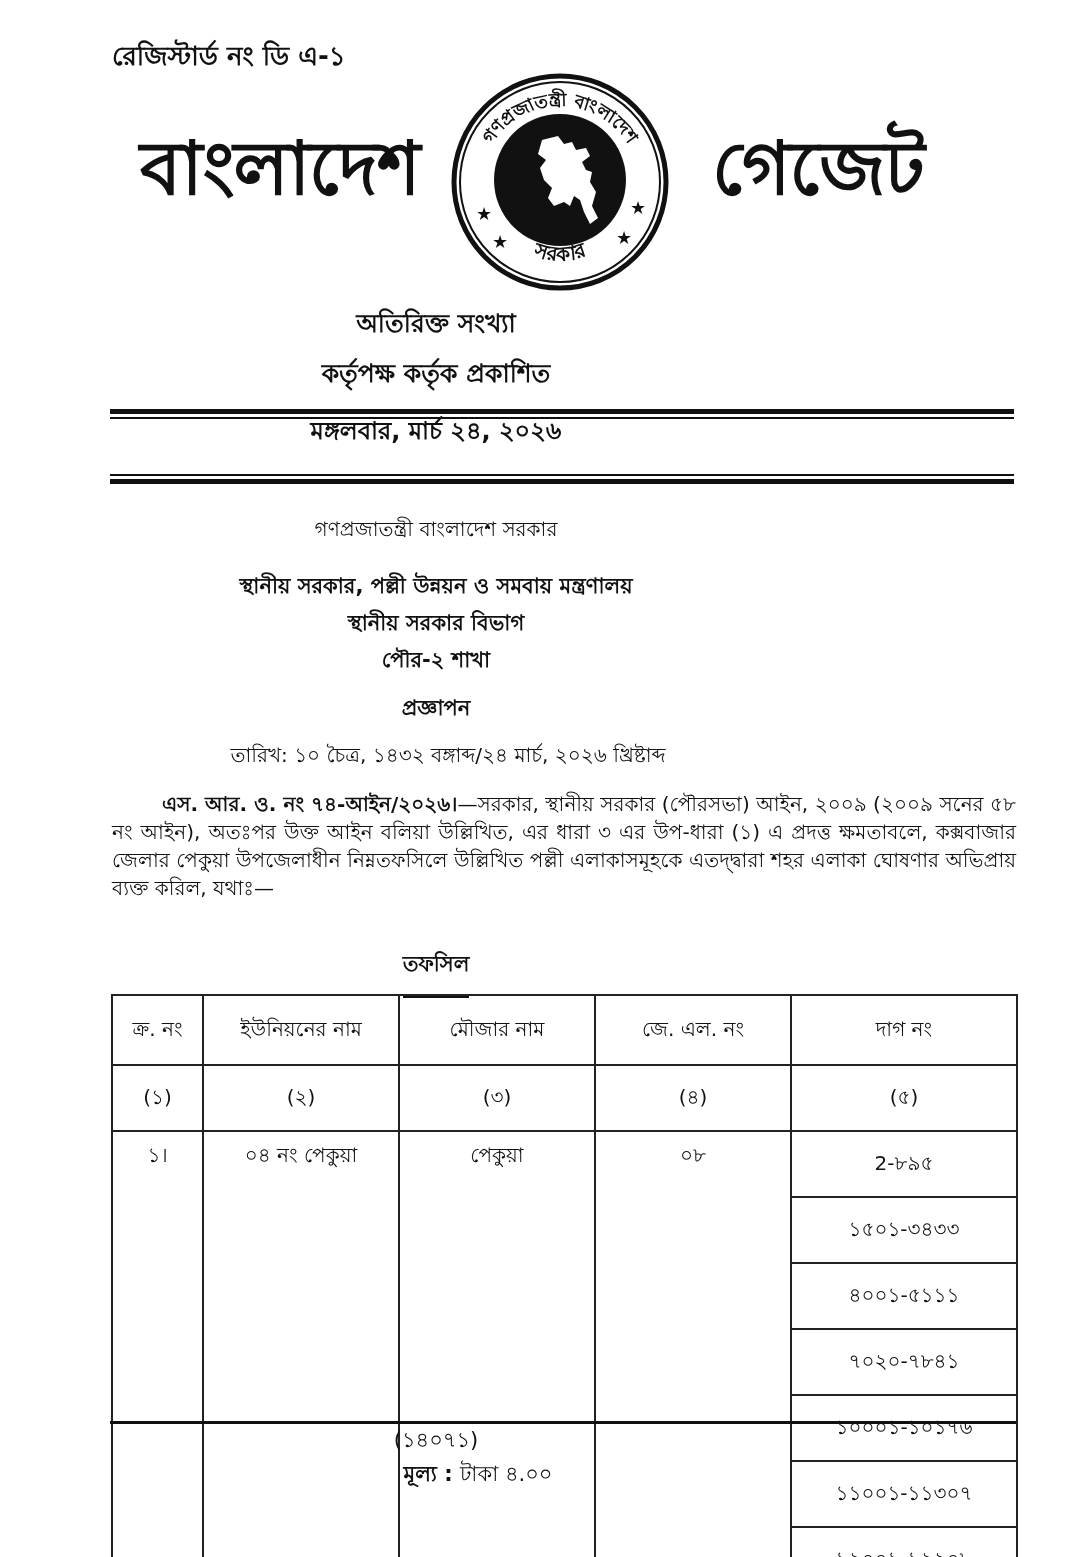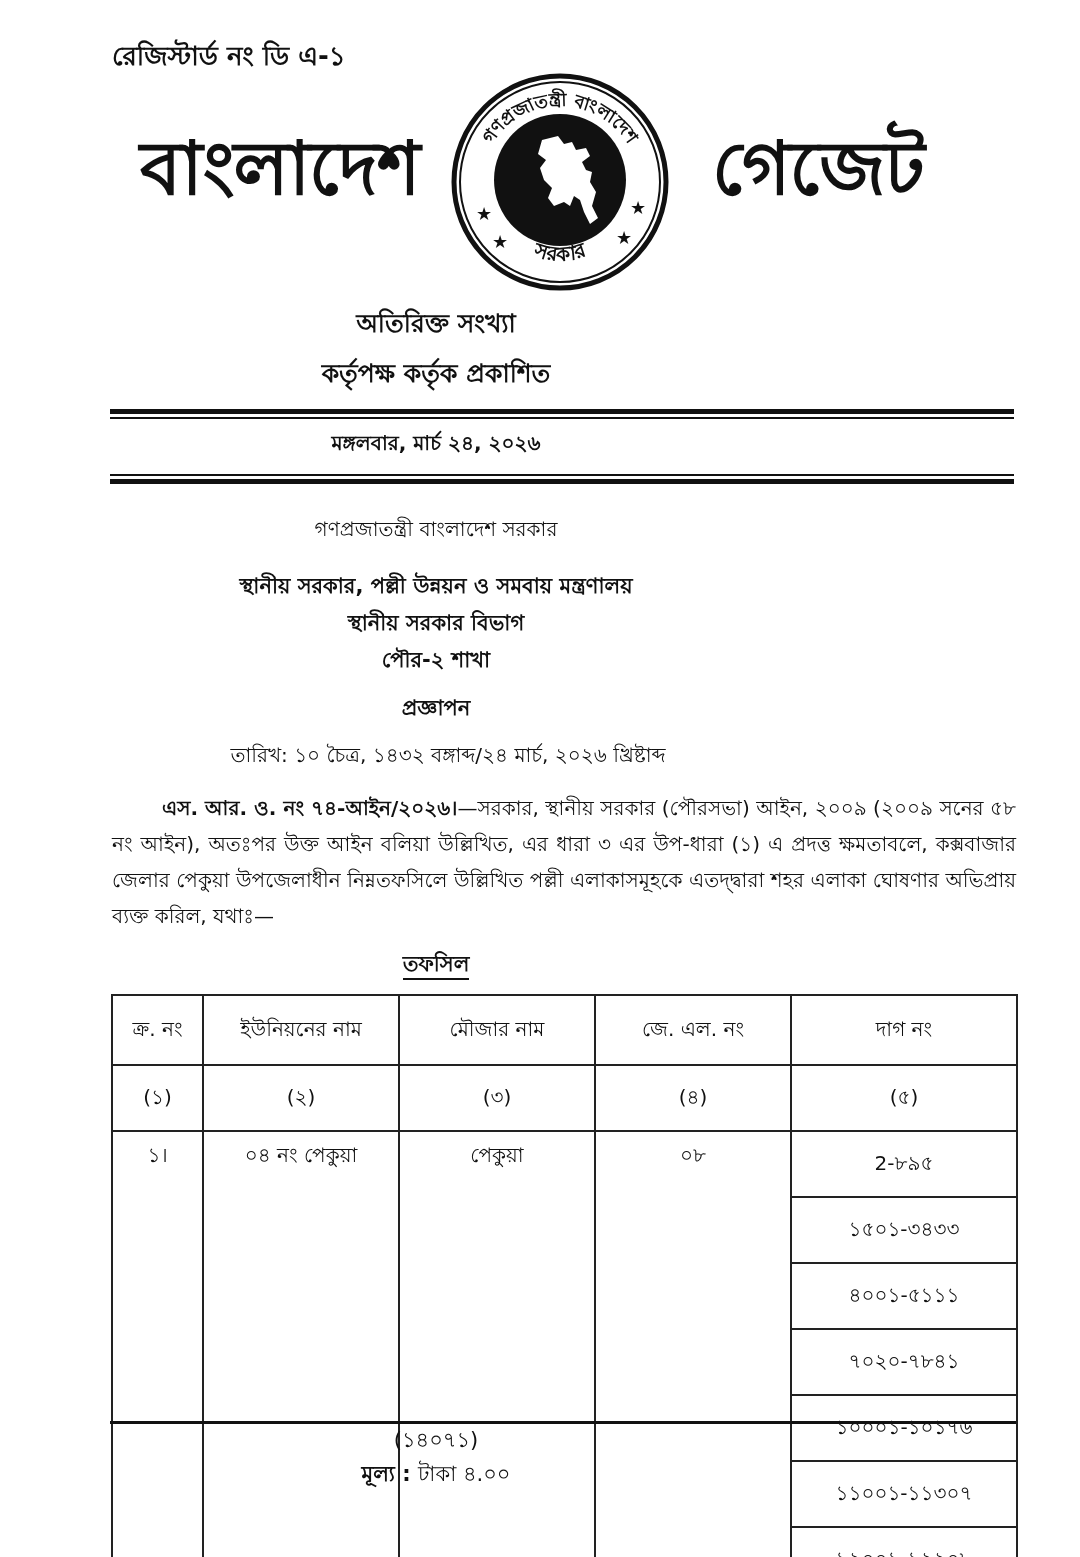--- a/index.html
+++ b/index.html
@@ -16,59 +16,59 @@
     #title-right { left: 712px; top: 112px; font-size: 74px; font-weight: bold; letter-spacing: -1px; }
 
     #emblem { left: 440px; top: 68px; width: 240px; height: 228px; }
 
     #extra-issue { top: 304px; font-size: 25px; font-weight: bold; }
     #published-by { top: 354px; font-size: 25px; font-weight: bold; }
 
     .rule { position: absolute; left: 110px; width: 904px; background: #111; }
     #rule-top-thick { top: 409px; height: 5px; }
     #rule-top-thin { top: 417px; height: 2px; }
-    #issue-date { top: 428px; font-size: 20px; font-weight: bold; }
+    #issue-date { top: 412px; font-size: 24px; font-weight: bold; }
     #rule-bot-thin { top: 474px; height: 2px; }
     #rule-bot-thick { top: 479px; height: 5px; }
 
     #govt { top: 514px; font-size: 20px; }
     #ministry { top: 570px; font-size: 21px; font-weight: bold; }
     #division { top: 607px; font-size: 21px; font-weight: bold; }
     #branch { top: 644px; font-size: 21px; font-weight: bold; }
     #notification { top: 692px; font-size: 21px; font-weight: bold; }
     #notice-date { top: 740px; font-size: 20px; margin-left: 12px; }
 
     #body-para {
       left: 112px; top: 790px; width: 904px;
-      font-size: 20px; line-height: 36px; text-align: justify;
+      font-size: 20px; line-height: 28px; text-align: justify;
       text-indent: 50px;
     }
     #body-para .sro { font-weight: bold; }
 
     #schedule-title { top: 948px; font-size: 21px; font-weight: bold; }
-    #schedule-title span { border-bottom: 2px solid #111; padding-bottom: 2px; }
+    #schedule-title span { border-bottom: 2px solid #111; padding-bottom: 20px; }
 
     #schedule-table {
       position: absolute; left: 111px; top: 994px; width: 905px;
       border-collapse: collapse; border: 2px solid #111;
       font-size: 20px; table-layout: fixed;
     }
     #schedule-table th, #schedule-table td {
       border: 2px solid #222; text-align: center; font-weight: normal;
       padding: 10px; vertical-align: middle;
     }
     #schedule-table thead tr.hdr th { height: 48px; }
     #schedule-table thead tr.num th { height: 44px; }
     #schedule-table td.top { vertical-align: top; padding-top: 8px; }
     #schedule-table td.dag { height: 44px; }
 
     #table-double-rule { position: absolute; left: 110px; top: 1421px; width: 906px; height: 3px; background: #111; }
 
     #page-number { top: 1424px; font-size: 21px; }
-    #price { top: 1458px; font-size: 21px; font-weight: bold; }
+    #price { top: 1458px; font-size: 21px; font-weight: bold; margin-left: 42px; }
     #price .amount { font-weight: normal; }
   </style>
 </head>
 <body>
 
 <div id="registered" class="abs">রেজিস্টার্ড নং ডি এ-১</div>
 
 <div id="title-left" class="abs">বাংলাদেশ</div>
 
 <div id="emblem" class="abs">

